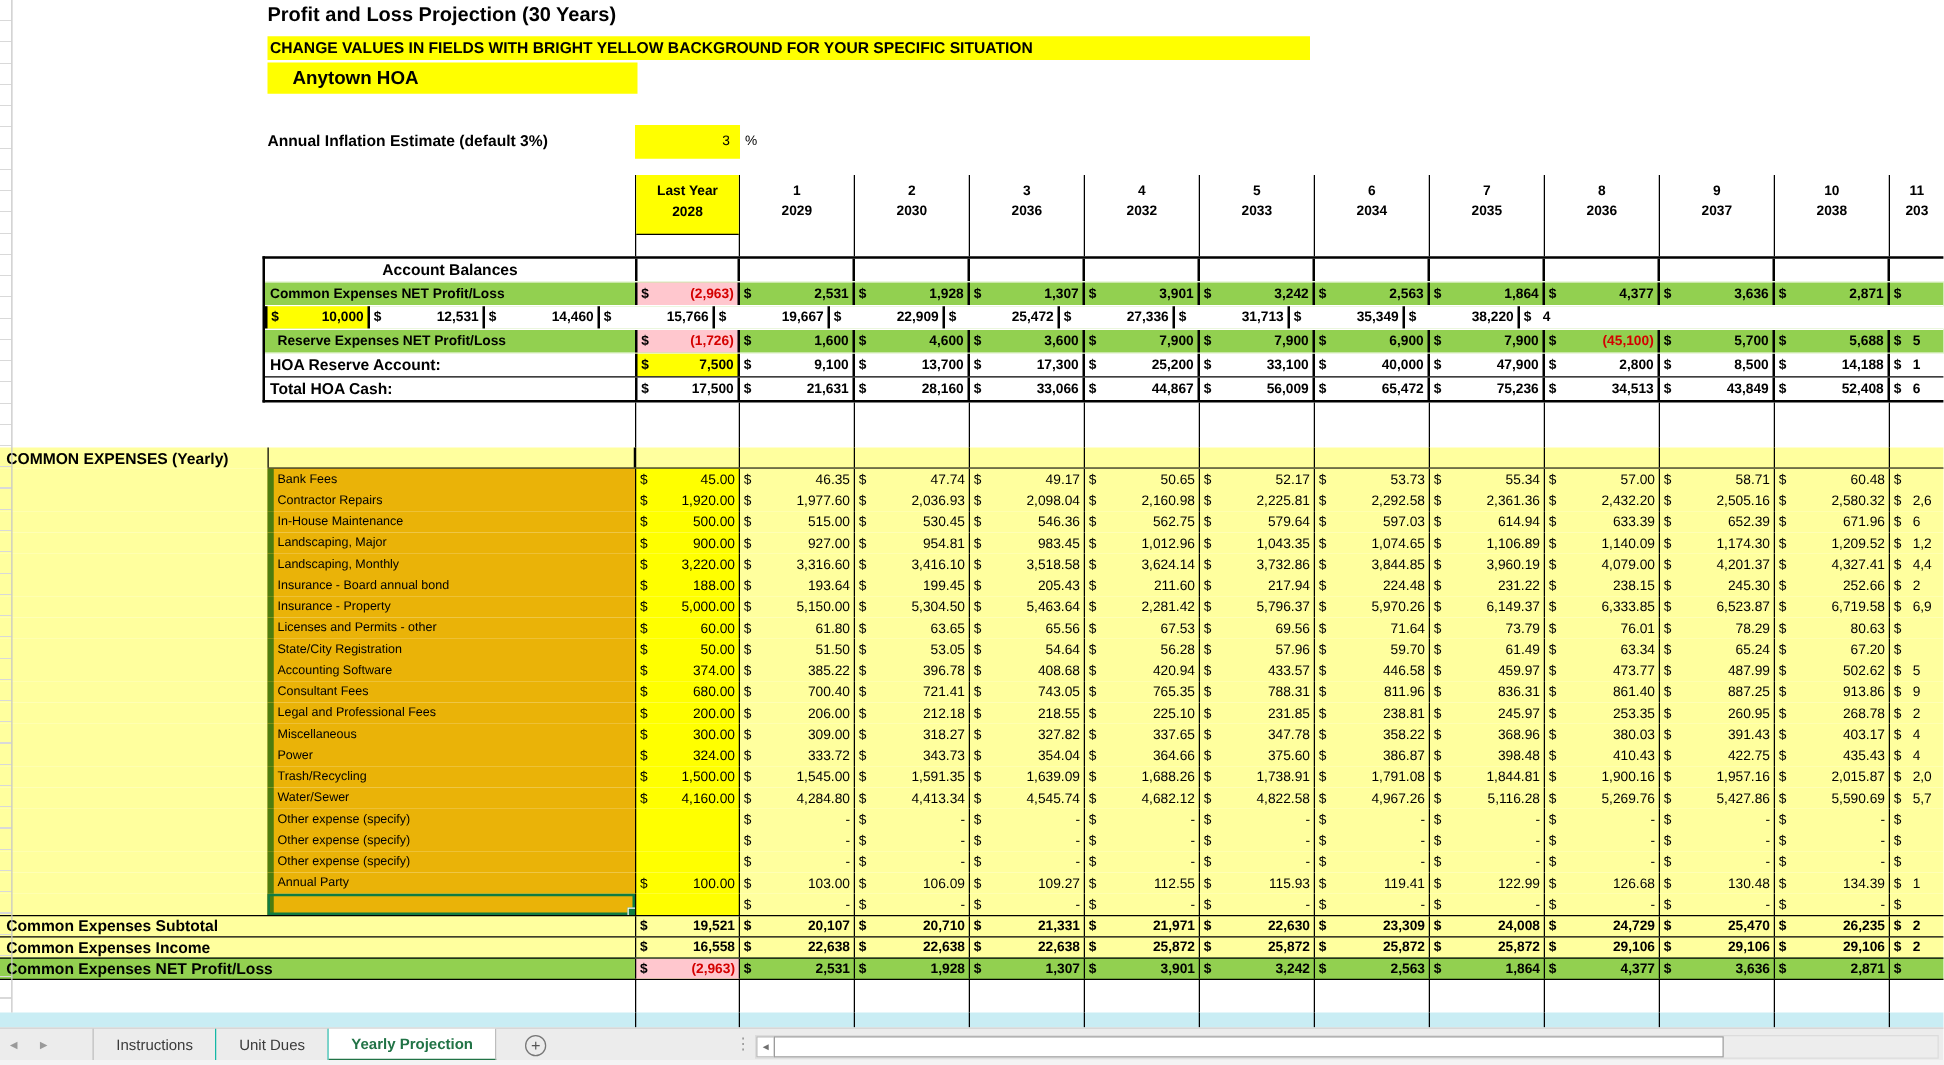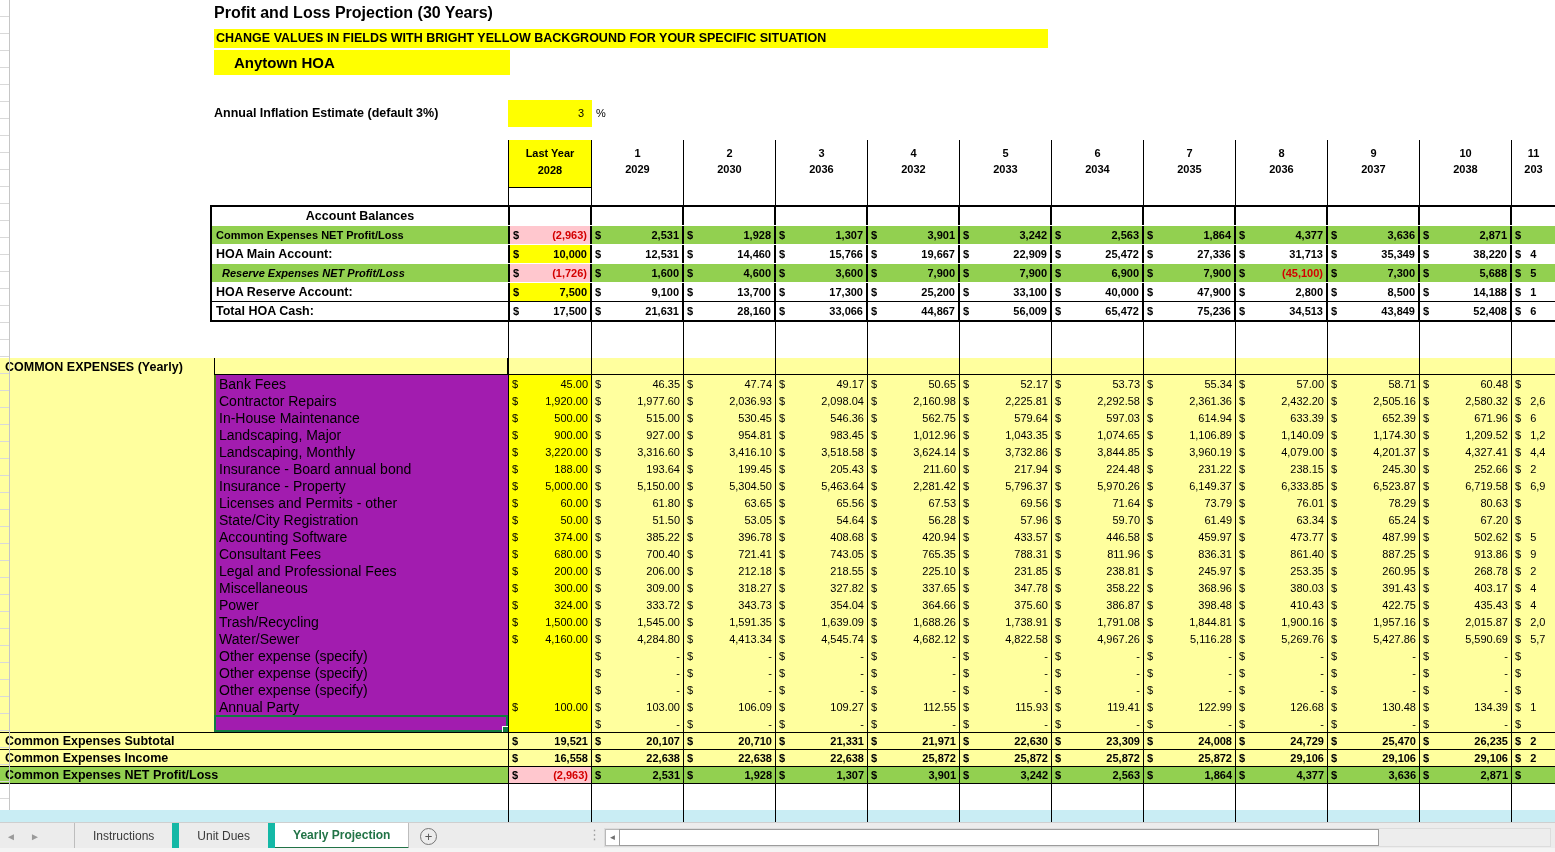--- a/index.html
+++ b/index.html
@@ -64,38 +64,38 @@
 .gap-spacer{width:508px}
 .cyan{background:#C9EDF4}
 
 
 .exp-sec{height:17px;background:#FFFF9E}
 .exp-sec .sec-left{width:214px;display:flex;align-items:center;padding-left:5px;font-weight:bold;font-size:12.5px;white-space:nowrap;overflow:visible;z-index:2}
 .exp-sec .sec-right{display:flex;border-bottom:1px solid #000;flex:1}
 .exp-sec .lblpart{width:294px;border-left:1px solid #000}
 .exp-row{height:17px}
 .exp-pad{width:214px;background:#FFFF9E}
-.exp-lbl{width:294px;background:#a21caf;border-left:2px solid #4d7c0f;display:flex;align-items:center;
-  padding-left:3px;font-size:14px;overflow:hidden;white-space:nowrap;position:relative}
+.exp-lbl{width:294px;background:#eab308;border-left:5px solid #4d7c0f;display:flex;align-items:center;
+  padding-left:3px;font-size:10px;overflow:hidden;white-space:nowrap;position:relative}
 .exp-lbl.selected{outline:2px solid #107C41;outline-offset:-2px;z-index:4}
 .exp-lbl.selected::after{content:"";position:absolute;right:-1px;bottom:-1px;width:5px;height:5px;
   background:#107C41;border:1px solid #fff;z-index:5}
 .tot-row{height:17px}
 .tot-lbl{width:508px;display:flex;align-items:center;padding-left:5px;font-weight:bold;font-size:12.5px;white-space:nowrap}
 .tot-row .cell{font-weight:bold}
 .tot-row.pale-bg{background:#FFFF9E}
 .tot-row.net{background:#92D050;height:18px;border-top:1px solid #000;border-bottom:1px solid #000}
 .tot-row.first{border-top:1px solid #000}
 .tot-row.mid{border-top:1px solid #000}
 
 
 .tabbar{position:absolute;left:0;top:822px;width:1555px;height:30px;background:#ececec;border-top:1px solid #cfcfcf}
 .navarrows{position:absolute;left:6px;top:8px;display:flex;gap:14px;color:#9a9a9a;font-size:10px}
 .tabs{position:absolute;left:74px;top:0;height:26px;display:flex;align-items:stretch}
-.tab{display:flex;align-items:center;padding:0 18px;font-size:12px;color:#3a3a3a;border-right:7px solid #14b8a6;cursor:default}
+.tab{display:flex;align-items:center;padding:0 18px;font-size:12px;color:#3a3a3a;border-right:1px solid #14b8a6;cursor:default}
 .tab:first-child{border-left:1px solid #bdbdbd}
 .tab.active{background:#fff;color:#217346;font-weight:bold;border-bottom:2px solid #217346;border-right:1px solid #bdbdbd}
 .addsheet{position:absolute;left:420px;top:5px;width:17px;height:17px;border:1px solid #767676;border-radius:50%;
   color:#555;font-size:13px;line-height:15px;text-align:center}
 .dots{position:absolute;left:588px;top:4px;color:#9a9a9a;font-size:13px;letter-spacing:0}
 .hscroll{position:absolute;left:604px;top:5px;width:947px;height:19px;background:#ededed;border:1px solid #dcdcdc;display:flex}
 .scroll-btn{width:15px;height:17px;background:#fff;border:1px solid #b9b9b9;color:#707070;font-size:8px;
   display:flex;align-items:center;justify-content:center}
 .scroll-thumb{width:760px;height:17px;background:#fff;border:1px solid #9c9c9c;margin-left:-1px}
 .bottom-sliver{position:absolute;left:0;top:848px;width:1555px;height:4px;background:#f4f4f4}
@@ -264,21 +264,20 @@
           <div class="cell w-yr ">
             <span class="d">$</span>
             <span class="v">2,871</span>
           </div>
           <div class="cell w-part part">
             <span class="d">$</span>
             <span class="v"></span>
           </div>
         </div>
         <div class="row ">
-          <div class="acct-lbl">HOA Main Account:</div>
           <div class="cell w-ly ly-cell ylw">
             <span class="d">$</span>
             <span class="v">10,000</span>
           </div>
           <div class="cell w-yr ">
             <span class="d">$</span>
             <span class="v">12,531</span>
           </div>
           <div class="cell w-yr ">
             <span class="d">$</span>
@@ -315,21 +314,21 @@
           <div class="cell w-yr ">
             <span class="d">$</span>
             <span class="v">38,220</span>
           </div>
           <div class="cell w-part part">
             <span class="d">$</span>
             <span class="v">4</span>
           </div>
         </div>
         <div class="row green-row">
-          <div class="acct-lbl" style="padding-left: 10px; font-style: italic;">Reserve Expenses NET Profit/Loss</div>
+          <div class="acct-lbl" style="padding-left: 10px;">Reserve Expenses NET Profit/Loss</div>
           <div class="cell w-ly ly-cell pink">
             <span class="d">$</span>
             <span class="v neg">(1,726)</span>
           </div>
           <div class="cell w-yr ">
             <span class="d">$</span>
             <span class="v">1,600</span>
           </div>
           <div class="cell w-yr ">
             <span class="d">$</span>
@@ -354,21 +353,21 @@
           <div class="cell w-yr ">
             <span class="d">$</span>
             <span class="v">7,900</span>
           </div>
           <div class="cell w-yr ">
             <span class="d">$</span>
             <span class="v neg">(45,100)</span>
           </div>
           <div class="cell w-yr ">
             <span class="d">$</span>
-            <span class="v">7,300</span>
+            <span class="v">5,700</span>
           </div>
           <div class="cell w-yr ">
             <span class="d">$</span>
             <span class="v">5,688</span>
           </div>
           <div class="cell w-part part">
             <span class="d">$</span>
             <span class="v">5</span>
           </div>
         </div>

